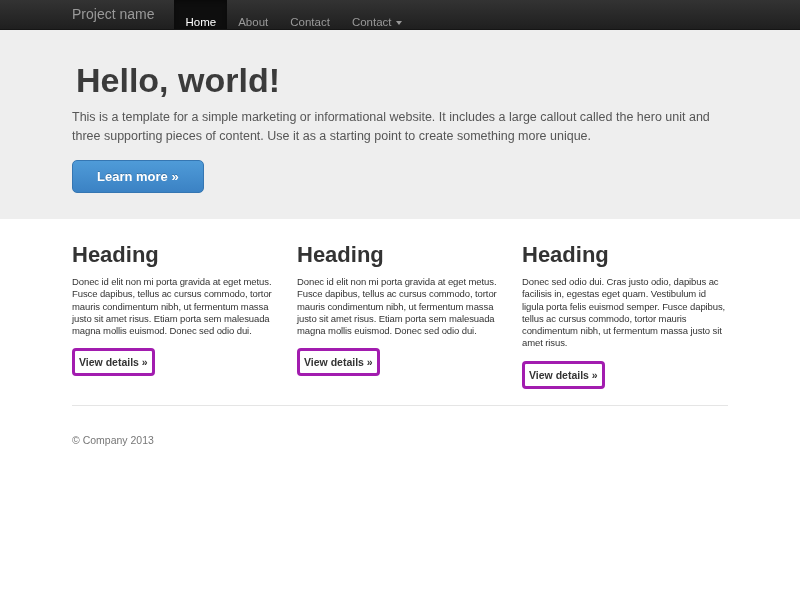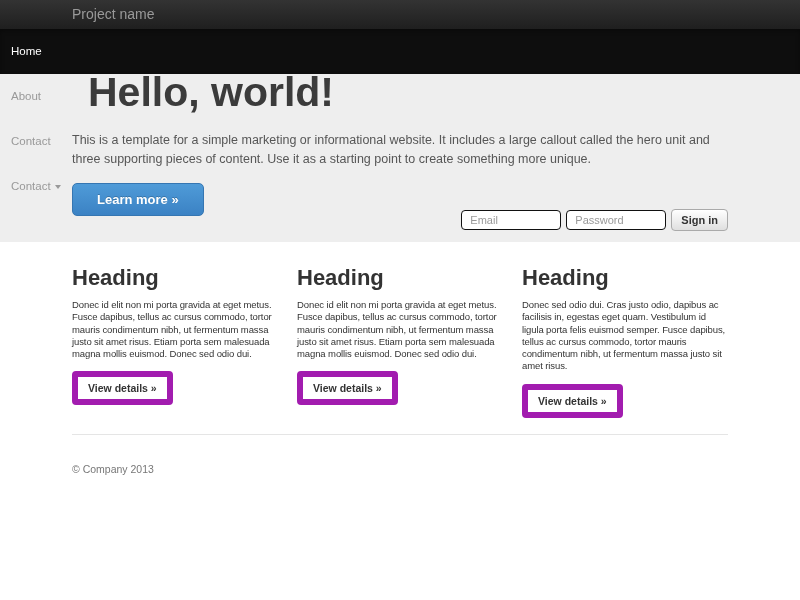--- a/index.html
+++ b/index.html
@@ -9,21 +9,21 @@
     background: #ffffff;
     font-family: "Liberation Sans", sans-serif;
     color: #333333;
   }
 
   
   .navbar {
     height: 30px;
     background: linear-gradient(#333333, #1f1f1f);
     border-bottom: 1px solid #151515;
-    display: flex; align-items: stretch; flex-direction: column;
+    display: flex; align-items: stretch;
   }
   .brand {
     margin-left: 72px; padding-right: 20px;
     line-height: 29px; font-size: 14px; color: #999999;
     cursor: pointer; white-space: nowrap;
   }
   .nav-item {
     line-height: 29px; padding: 8px 11px;
     font-size: 11.5px; color: #999999; cursor: pointer; white-space: nowrap;
   }
@@ -58,21 +58,21 @@
     border: 1px solid #aaaaaa; border-radius: 4px;
     cursor: pointer; white-space: nowrap;
   }
 
   
   .hero {
     background: #eeeeee;
     padding: 24px 72px 26px;
   }
   .hero h1 {
-    margin: 16px; font-size: 41px; line-height: 45px;
+    margin: 4px; font-size: 34px; line-height: 45px;
     font-weight: bold; color: #3b3b3b;
   }
   .hero p {
     margin: 5px 0 0; max-width: 700px;
     font-size: 12.5px; line-height: 19px; color: #565656;
   }
   .btn-primary {
     margin-top: 14px; display: inline-block;
     padding: 8px 24px; font-size: 13px; font-weight: bold;
     font-family: "Liberation Sans", sans-serif;
@@ -91,49 +91,44 @@
     margin: 24px 0 9px;
     font-size: 22px; line-height: 24px;
     font-weight: 700; color: #333333;
   }
   .col p {
     margin: 0 0 11px;
     font-size: 9.5px; line-height: 12.3px;
     letter-spacing: -0.1px; color: #333333;
   }
   .btn-default {
-    display: inline-block; padding: 5px 10px;
+    display: inline-block; padding: 5px 4px;
     font-size: 10.5px; font-weight: bold; color: #333333;
     font-family: "Liberation Sans", sans-serif;
-    background: #ffffff; border: 6px solid #a21caf;
+    background: #ffffff; border: 3px solid #a21caf;
     border-radius: 4px; cursor: pointer;
   }
 
   
   .footer {
     margin: 16px 72px 0;
     border-top: 1px solid #e5e5e5;
     padding-top: 28px;
     font-size: 10.5px; color: #777777;
   }
 </style>
 </head>
 <body>
 
 <div class="navbar">
   <div class="brand">Project name</div>
   <div class="nav-item active">Home</div>
   <div class="nav-item">About</div>
   <div class="nav-item">Contact</div>
   <div class="nav-item"><span>Contact</span><span class="caret"></span></div>
-  <div class="nav-form">
-    <input type="text" placeholder="Email" style="">
-    <input type="password" placeholder="Password" style="">
-    <button class="btn-signin">Sign in</button>
-  </div>
 </div>
 
 <div class="hero">
   <h1>Hello, world!</h1>
   <p>This is a template for a simple marketing or informational website. It includes a large callout called the hero unit and three supporting pieces of content. Use it as a starting point to create something more unique.</p>
   <span class="btn-primary">Learn more »</span>
 </div>
 
 <div class="row">
   <div class="col">

